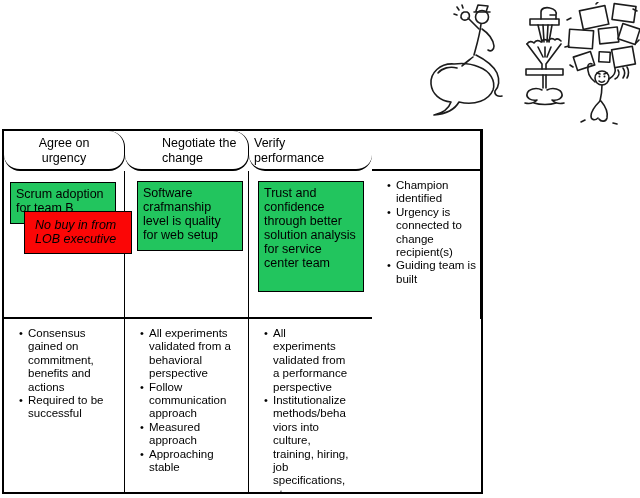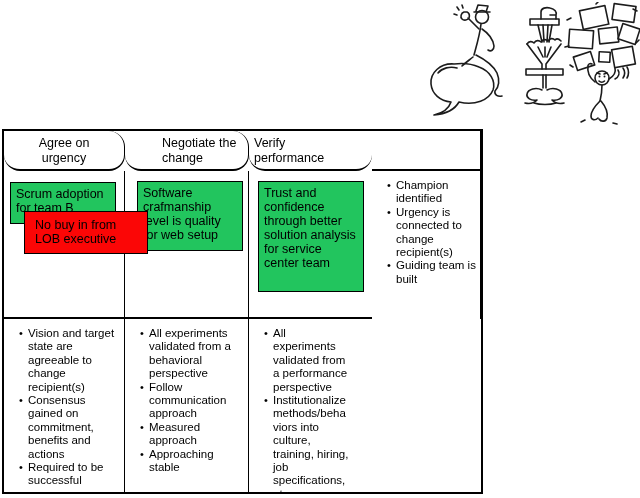--- a/index.html
+++ b/index.html
@@ -26,22 +26,22 @@
   .hdr.h1{width:82px;margin-left:auto;margin-right:auto;text-align:center;}
   .hdr.h2{width:92px;margin-left:37px;}
   .hdr.h3{width:64px;margin-left:22px;}
   .hdr.h4{width:82px;margin-left:5px;}
   
   .card{
     position:absolute;box-sizing:border-box;background:#22c55e;border:1px solid #000;
     font-size:12.5px;line-height:14px;padding:4px 5px;overflow:hidden;
   }
   .card.c1{left:10px;top:182px;width:106px;height:42px;z-index:1;}
-  .card.cred{left:24px;top:211px;width:124px;height:43px;z-index:3;
-    background:#fb0606;padding:6px 6px 0 10px;}
+  .card.cred{left:24px;top:211px;width:108px;height:43px;z-index:3;
+    background:#fb0606;padding:6px 6px 0 10px;font-style:italic;}
   .card.c2{left:137px;top:181px;width:106px;height:70px;}
   .card.c3{left:258px;top:181px;width:106px;height:111px;}
   
   ul.blist{list-style:none;margin:8px 0 0 0;padding:0 0 0 15px;
     font-size:11.5px;line-height:13.4px;}
   ul.blist li{position:relative;padding-left:9px;overflow-wrap:break-word;}
   ul.blist li::before{content:"\2022";position:absolute;left:0;top:0;font-size:11px;}
   ul.blist.b1{width:92px;}
   ul.blist.b2{width:101px;}
   ul.blist.b3{width:106px;}
@@ -141,21 +141,20 @@
 
   <div class="cell botrow">
     <ul class="blist b1">
       <li>Champion identified</li>
       <li>Urgency is connected to change recipient(s)</li>
       <li>Guiding team is built</li>
     </ul>
   </div>
   <div class="cell botrow">
     <ul class="blist b2">
-      <li>Vision and target state are agreeable to change recipient(s)</li>
       <li>Consensus gained on commitment, benefits and actions</li>
       <li>Required to be successful</li>
     </ul>
   </div>
   <div class="cell botrow">
     <ul class="blist b3">
       <li>All experiments validated from a behavioral perspective</li>
       <li>Follow communication approach</li>
       <li>Measured approach</li>
       <li>Approaching stable</li>

